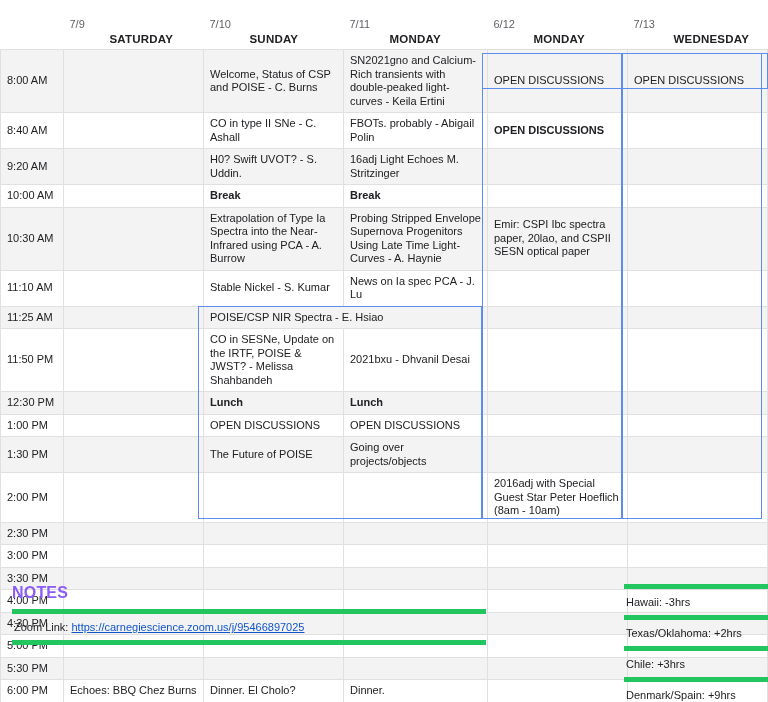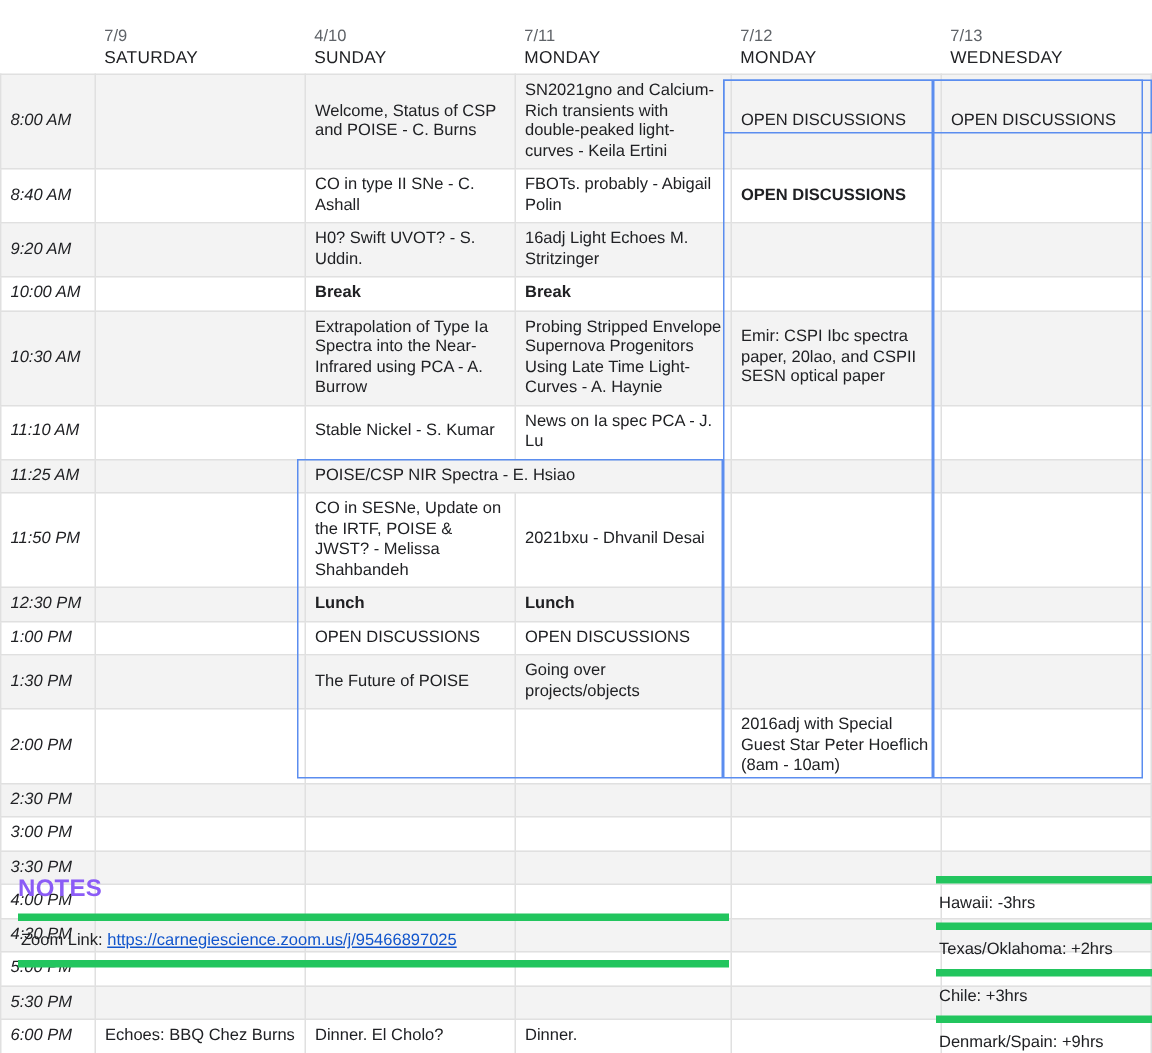--- a/index.html
+++ b/index.html
@@ -41,44 +41,44 @@
     vertical-align: bottom;
     height: 44px;
   }
   .hdr-date {
     font-size: 11px;
     color: #5f6368;
     line-height: 15px;
   }
   .hdr-day {
     font-size: 11.5px;
-    font-weight: normal;
+    font-weight: bold;
     color: #202124;
     line-height: 15px;
     letter-spacing: .2px;
+    margin-left: 40px;
   }
 
   
   table.sched td.cell {
     border: 1px solid #e0e0e0;
     padding: 4px 6px;
     vertical-align: middle;
     line-height: 13.5px;
     font-size: 11px;
     color: #202124;
     background: #ffffff;
     word-wrap: break-word;
   }
   tr.shade td.cell { background: #f3f3f3; }
   td.time {
     color: #3c4043;
     font-size: 11px;
     white-space: nowrap;
     padding-left: 6px;
-    font-style: italic;
   }
   td.bold  { font-weight: bold; }
   td.blue  { color: #5a8ef0; }
 
   
   .sel {
     position: absolute;
     border: 1.5px solid #5b8def;
     pointer-events: none;
     box-sizing: border-box;
@@ -134,29 +134,29 @@
   </colgroup>
 
   <tbody>
         <tr class="hdr">
     <td></td>
     <td>
       <div class="hdr-date">7/9</div>
       <div class="hdr-day">SATURDAY</div>
     </td>
     <td>
-      <div class="hdr-date">4/10</div>
+      <div class="hdr-date">7/10</div>
       <div class="hdr-day">SUNDAY</div>
     </td>
     <td>
       <div class="hdr-date">7/11</div>
       <div class="hdr-day">MONDAY</div>
     </td>
     <td>
-      <div class="hdr-date">7/12</div>
+      <div class="hdr-date">6/12</div>
       <div class="hdr-day">MONDAY</div>
     </td>
     <td>
       <div class="hdr-date">7/13</div>
       <div class="hdr-day">WEDNESDAY</div>
     </td>
     <td></td>
   </tr>
 
   <tr class="shade">

